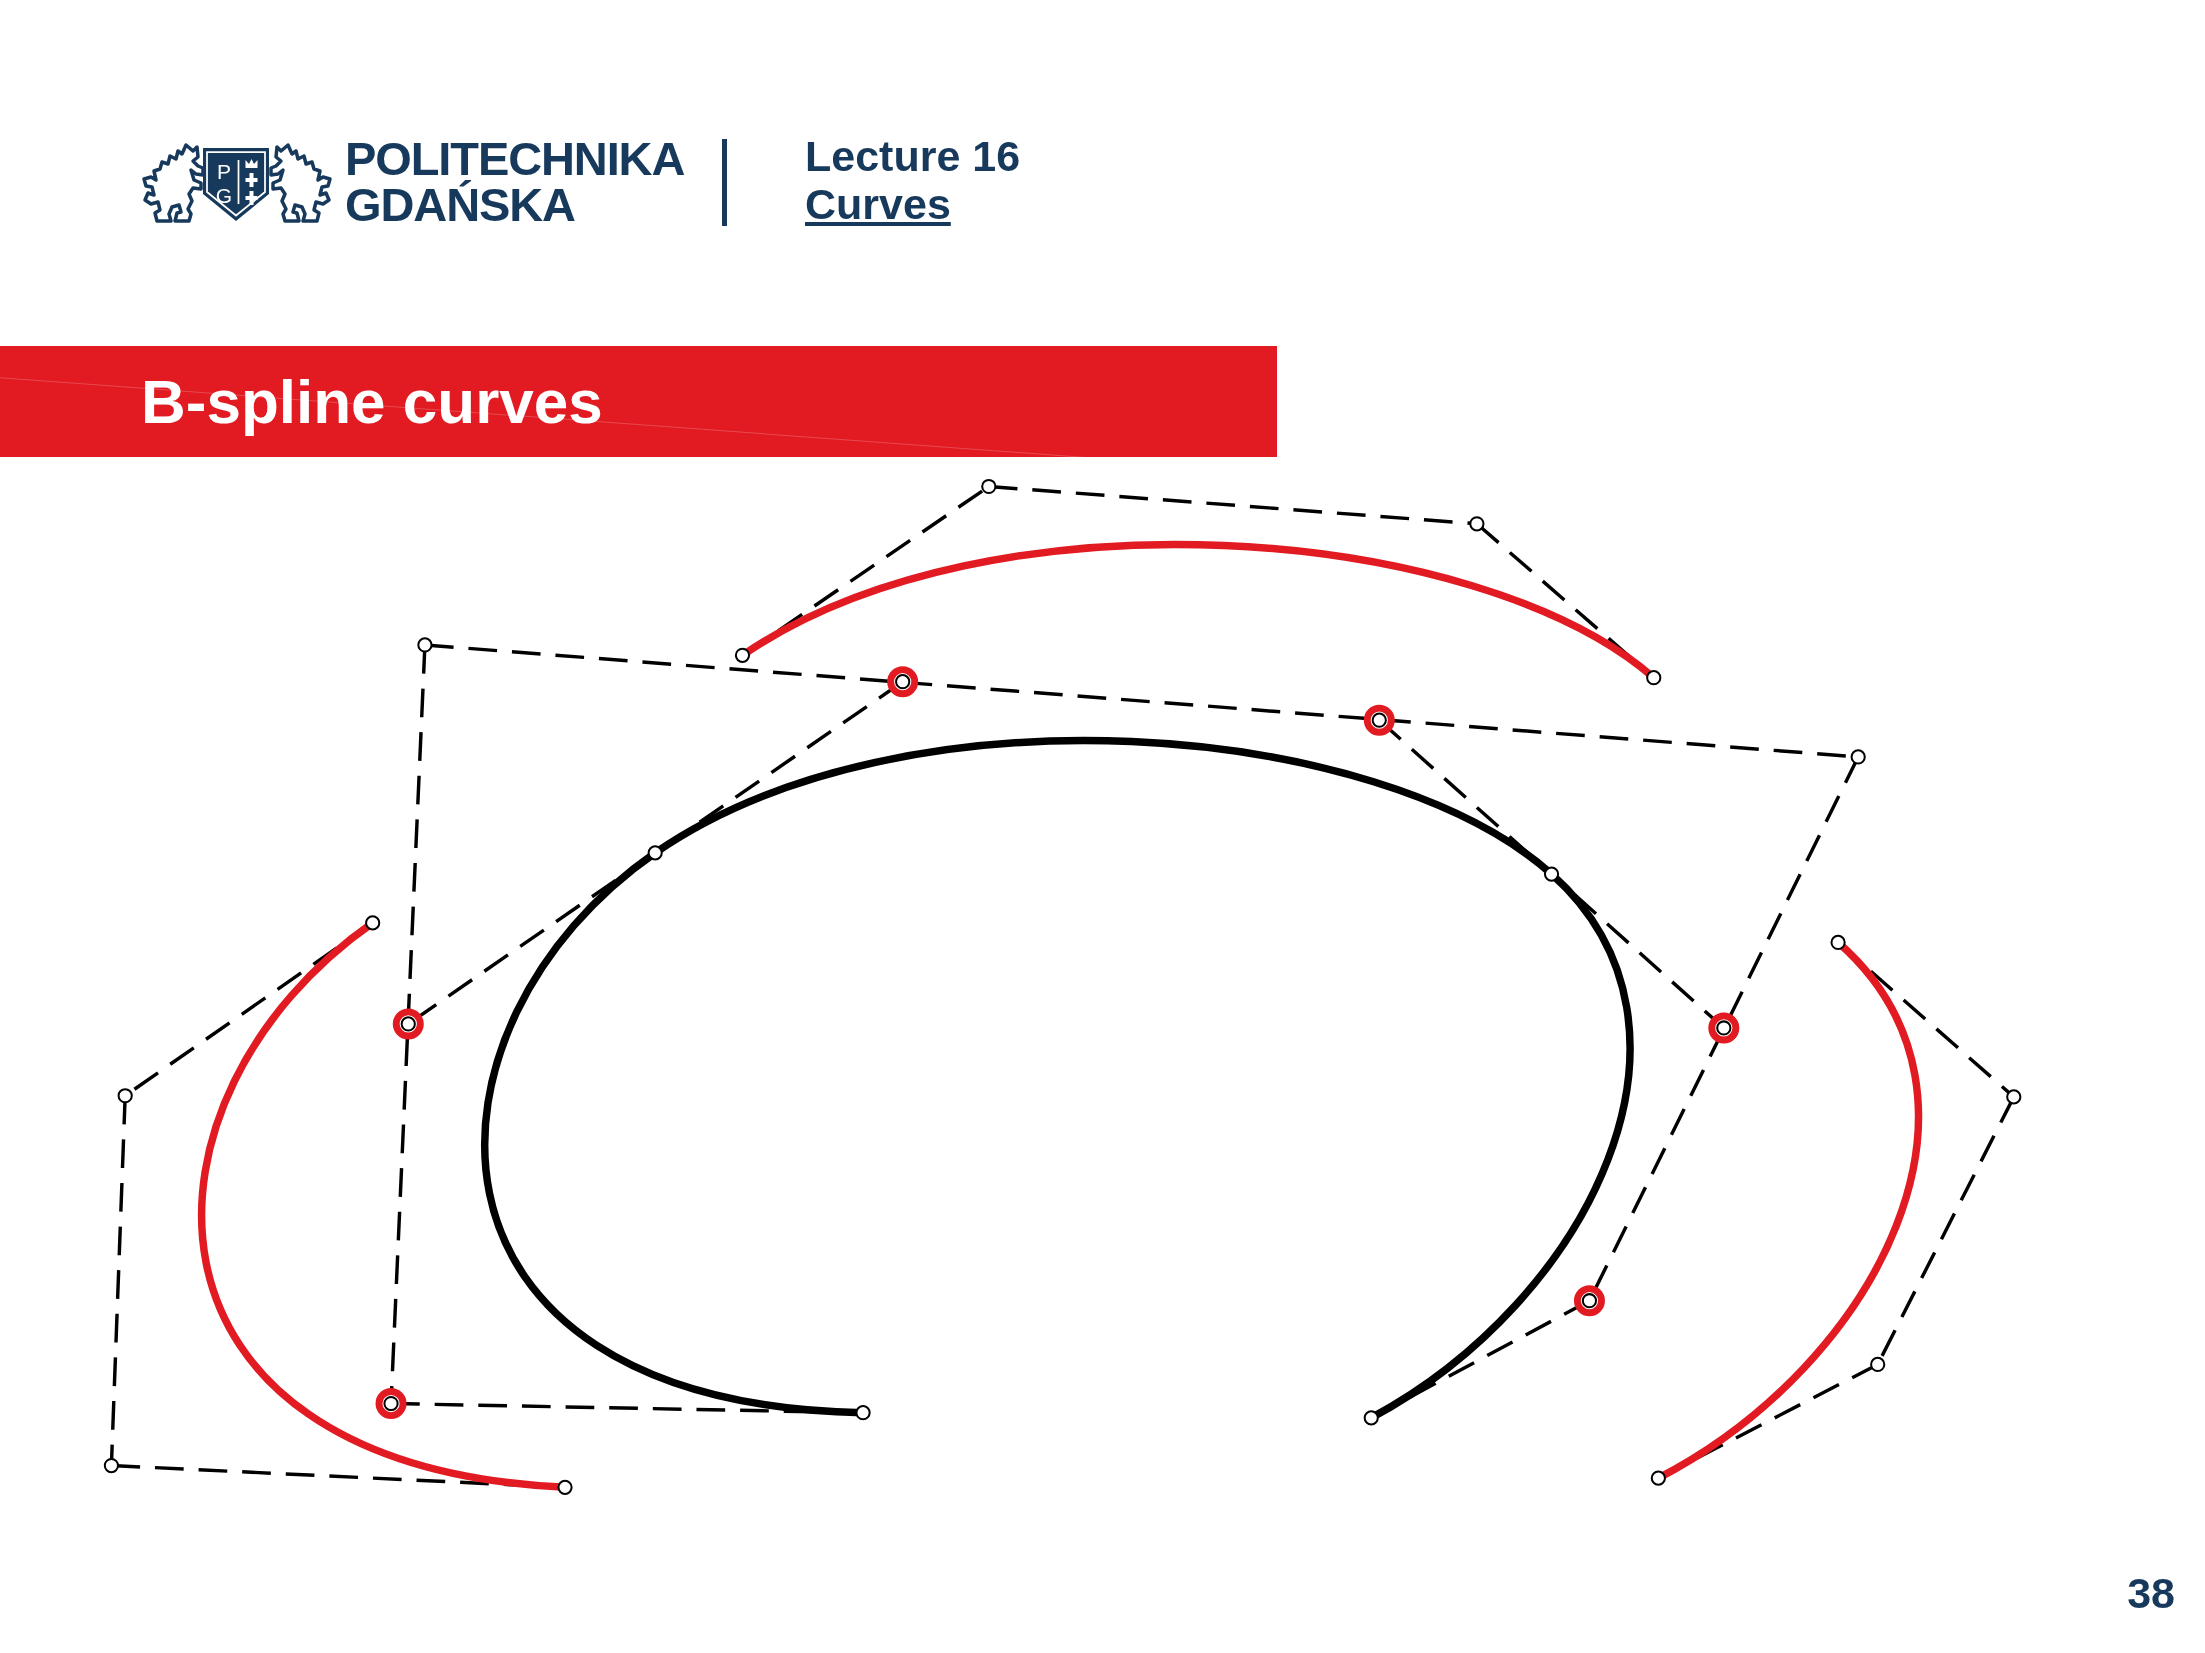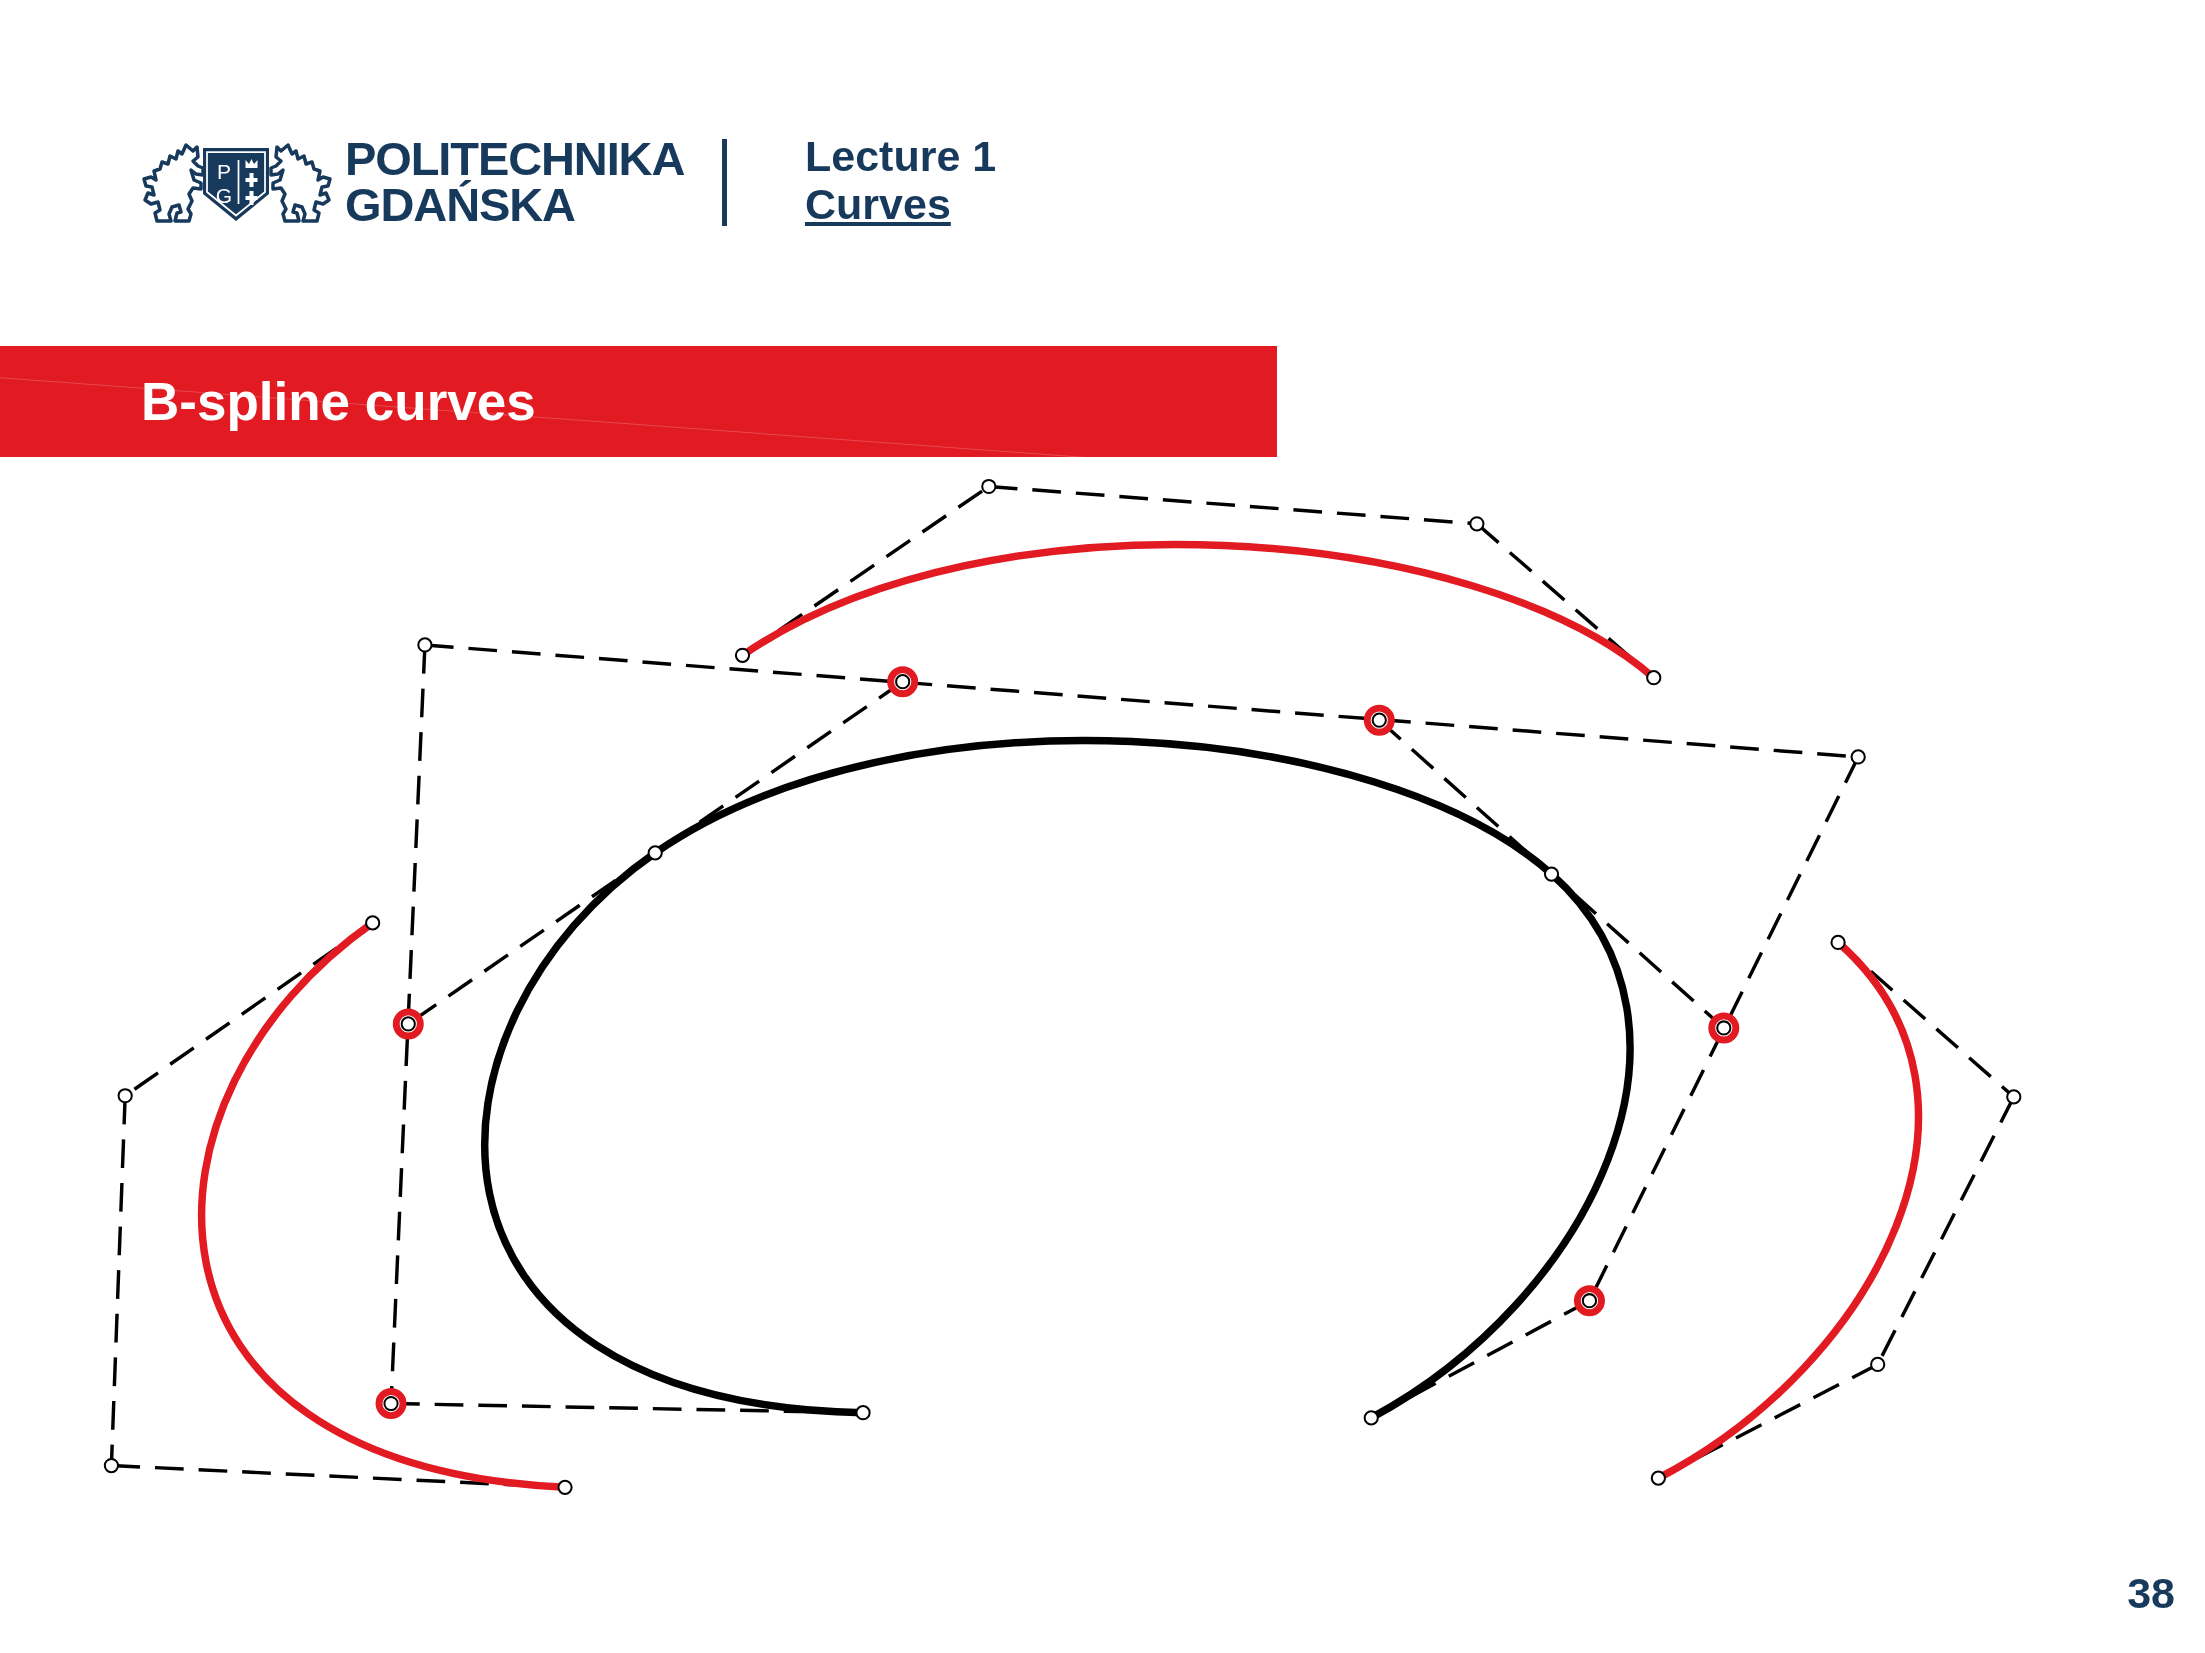--- a/index.html
+++ b/index.html
@@ -16,21 +16,21 @@
   .brand{position:absolute;left:345px;top:136px;width:345px;text-align:left;
     color:var(--navy);font-weight:bold;font-size:47px;line-height:46px;letter-spacing:-1.1px;}
   .separator{position:absolute;left:722px;top:139px;width:5.2px;height:87px;background:var(--navy);}
   .lecture{position:absolute;left:805px;top:134px;color:var(--navy);font-weight:bold;
     font-size:43px;line-height:45px;}
   .lecture .line2{margin-top:3px;text-decoration:underline;}
 
   
   .banner{position:absolute;left:0;top:346px;width:1277px;height:111px;background:var(--red);
     display:flex;align-items:center;overflow:hidden;}
-  .banner-title{color:#ffffff;font-weight:bold;font-size:53px;padding-left:141px;
+  .banner-title{color:#ffffff;font-weight:bold;font-size:62px;padding-left:141px;
     position:relative;z-index:2;}
   .banner-diag{position:absolute;left:-17px;top:30px;width:1378px;height:1.1px;
     background:rgba(255,255,255,0.20);transform:rotate(4.2deg);transform-origin:left top;z-index:1;}
 
   
   #diagram{position:absolute;left:0;top:0;width:2205px;height:1654px;}
 
   
   .page-number{position:absolute;right:30px;top:1569px;color:var(--navy);font-size:43px;
     font-weight:bold;}
@@ -69,21 +69,21 @@
   </svg>
 
   <div class="brand">
     <div>POLITECHNIKA</div>
     <div>GDAŃSKA</div>
   </div>
 
   <div class="separator"></div>
 
   <div class="lecture">
-    <div class="line1">Lecture 1</div>
+    <div class="line1">Lecture 16</div>
     <div class="line2">Curves</div>
   </div>
 
   <div class="banner">
     <div class="banner-diag"></div>
     <span class="banner-title">B-spline curves</span>
   </div>
 
   <svg id="diagram" xmlns="http://www.w3.org/2000/svg" viewBox="0 0 3840 2880">
       <line x1="1293" y1="1141" x2="1722" y2="847" stroke="#000000" stroke-width="6" stroke-dasharray="50 26"></line>

